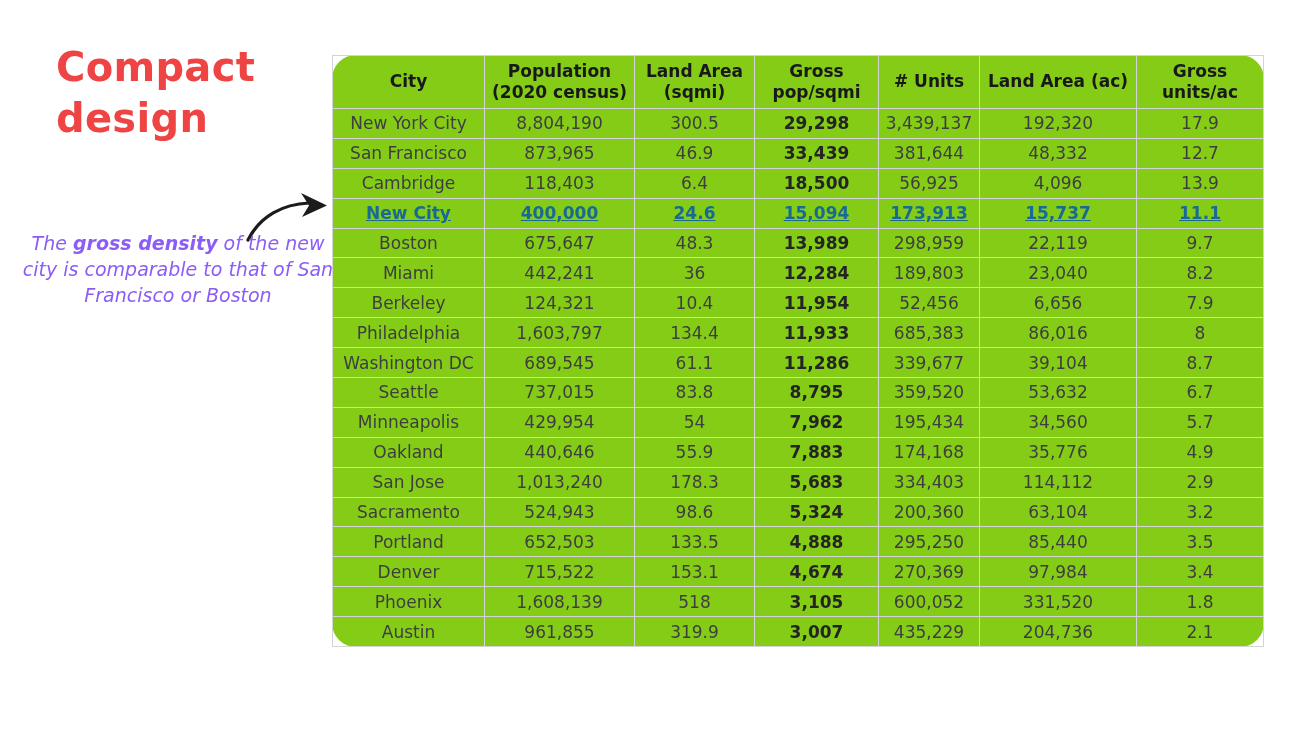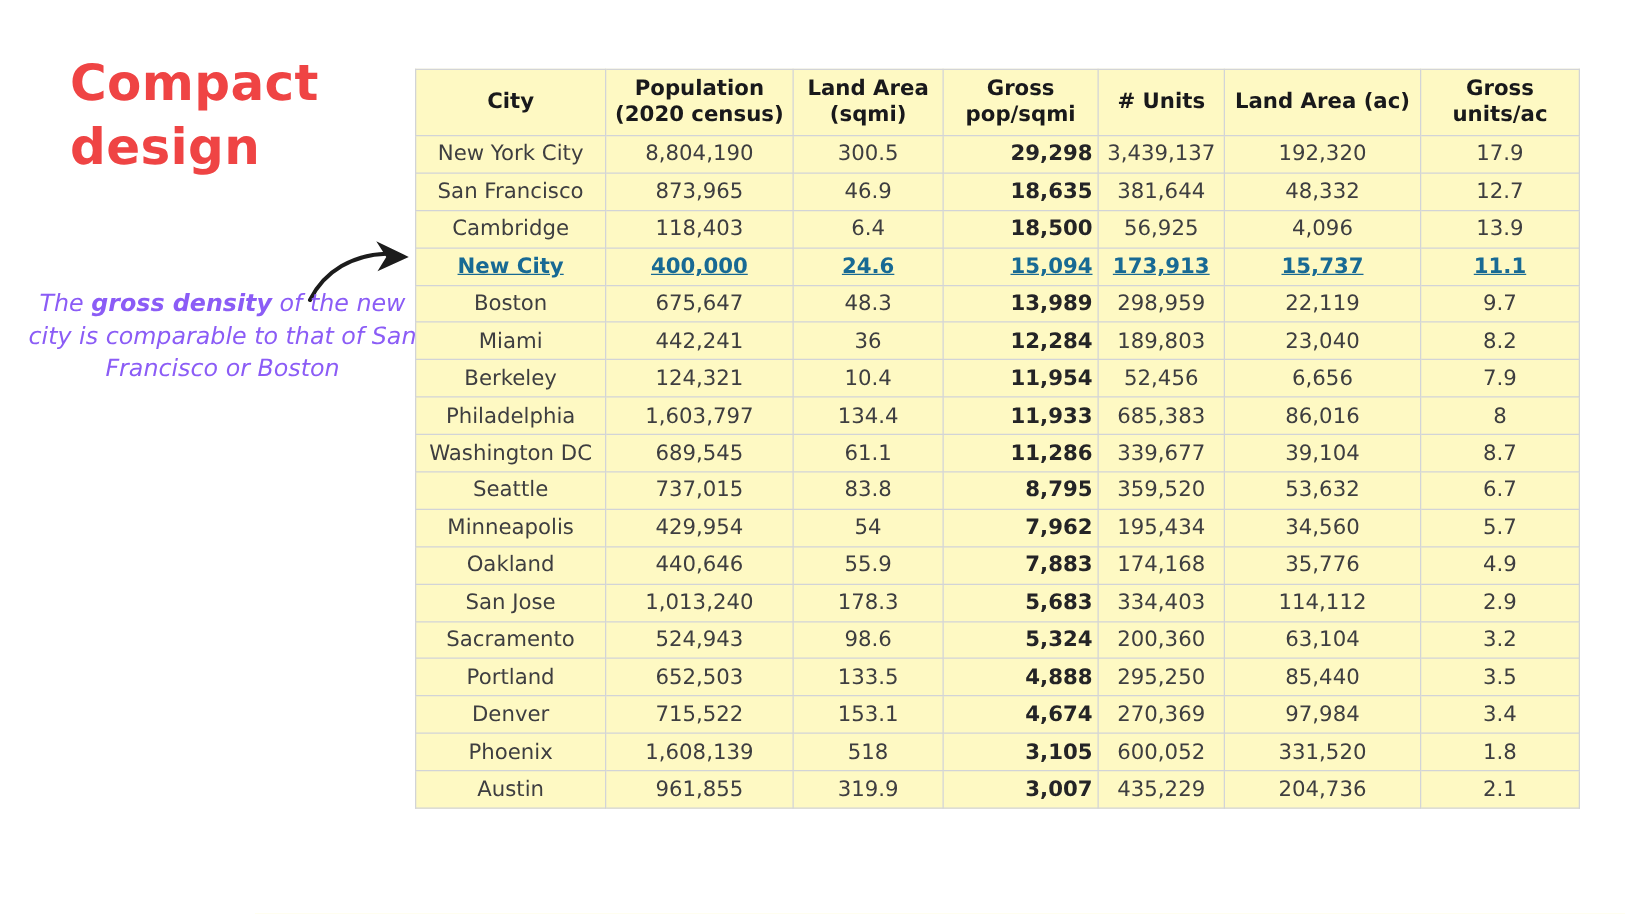--- a/index.html
+++ b/index.html
@@ -22,35 +22,36 @@
 
   .annotation {
     position:absolute; left:20px; top:231px; width:316px;
     margin:0; font-style:italic; font-size:19px; line-height:1.36;
     color:#8b5cf6; text-align:center;
   }
 
   .table-wrap { position:absolute; left:332px; top:55px; }
   table.city-table {
     border-collapse:collapse; table-layout:fixed; width:931px;
-    background:#fef9c3;
+    background:#84cc16;
+    border-radius:24px;
   }
   .city-table th, .city-table td {
     border:1px solid #d2d4d7;
     text-align:center; vertical-align:middle;
     padding:0 4px; overflow:hidden;
   }
   .city-table thead tr { height:53px; }
   .city-table tbody tr { height:29.9px;padding-left:15px; }
   .city-table th {
     font-weight:700; color:#19191b; font-size:17px;
     line-height:1.25; white-space:pre-line;
   }
   .city-table td { color:#3e3e40; font-size:17px; font-weight:400; }
-  .city-table td.metric-bold { font-weight:700; color:#242426;text-align:right; }
+  .city-table td.metric-bold { font-weight:700; color:#242426; }
   .city-table tr.highlight td { color:var(--accent, #186a94); font-weight:700;text-decoration:underline; }
 </style>
 </head>
 <body style="--accent: #186a94;">
 
 <div class="slide">
 
   <h1 class="title">Compact
 design</h1>
 
@@ -96,21 +97,21 @@
             <td>300.5</td>
             <td class="metric-bold">29,298</td>
             <td>3,439,137</td>
             <td>192,320</td>
             <td>17.9</td>
           </tr>
           <tr>
             <td>San Francisco</td>
             <td>873,965</td>
             <td>46.9</td>
-            <td class="metric-bold">18,635</td>
+            <td class="metric-bold">33,439</td>
             <td>381,644</td>
             <td>48,332</td>
             <td>12.7</td>
           </tr>
           <tr>
             <td>Cambridge</td>
             <td>118,403</td>
             <td>6.4</td>
             <td class="metric-bold">18,500</td>
             <td>56,925</td>

